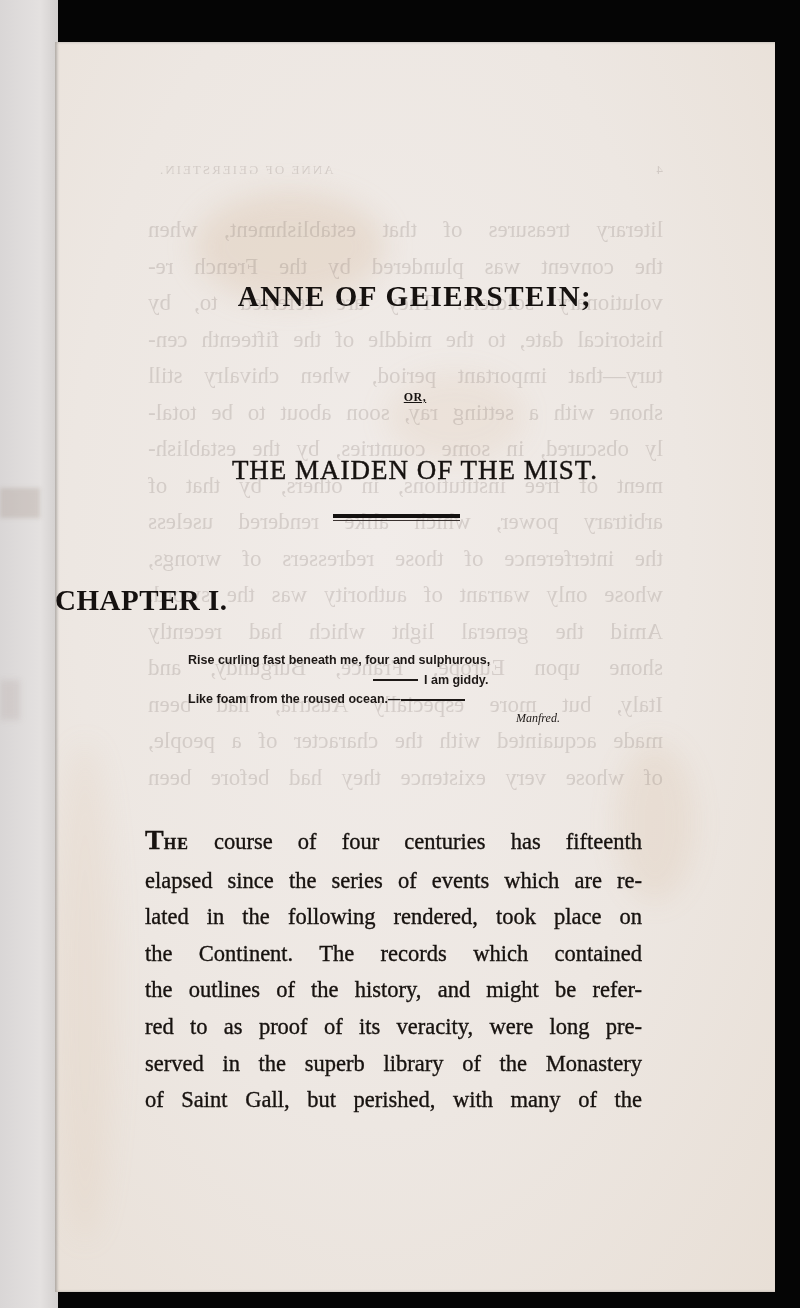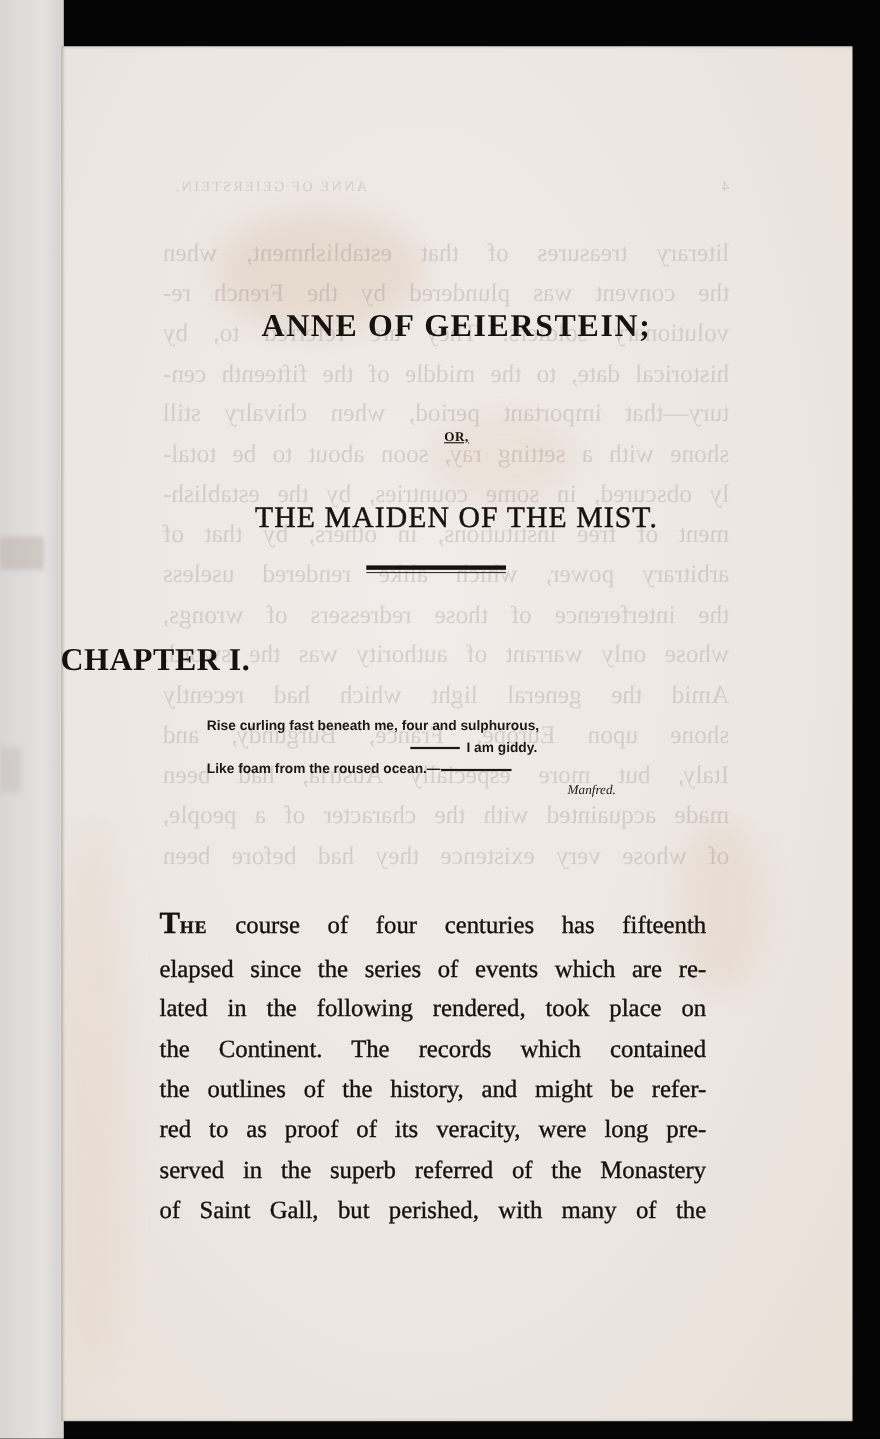--- a/index.html
+++ b/index.html
@@ -148,17 +148,17 @@
       <div class="attribution">Manfred.</div>
     </div>
 
     <div class="body-text">
       <span class="line"><span class="dropcap">T</span><span class="smallcaps">HE</span> <span>course of four centuries has fifteenth</span></span>
       <span class="line">elapsed since the series of events which are re-</span>
       <span class="line">lated in the following rendered, took place on</span>
       <span class="line">the Continent.  The records which contained</span>
       <span class="line">the outlines of the history, and might be refer-</span>
       <span class="line">red to as proof of its veracity, were long pre-</span>
-      <span class="line">served in the superb referred of the Monastery</span>
+      <span class="line">served in the superb library of the Monastery</span>
       <span class="line">of Saint Gall, but perished, with many of the</span>
     </div>
   </div>
 </div>
 
 </body></html>

